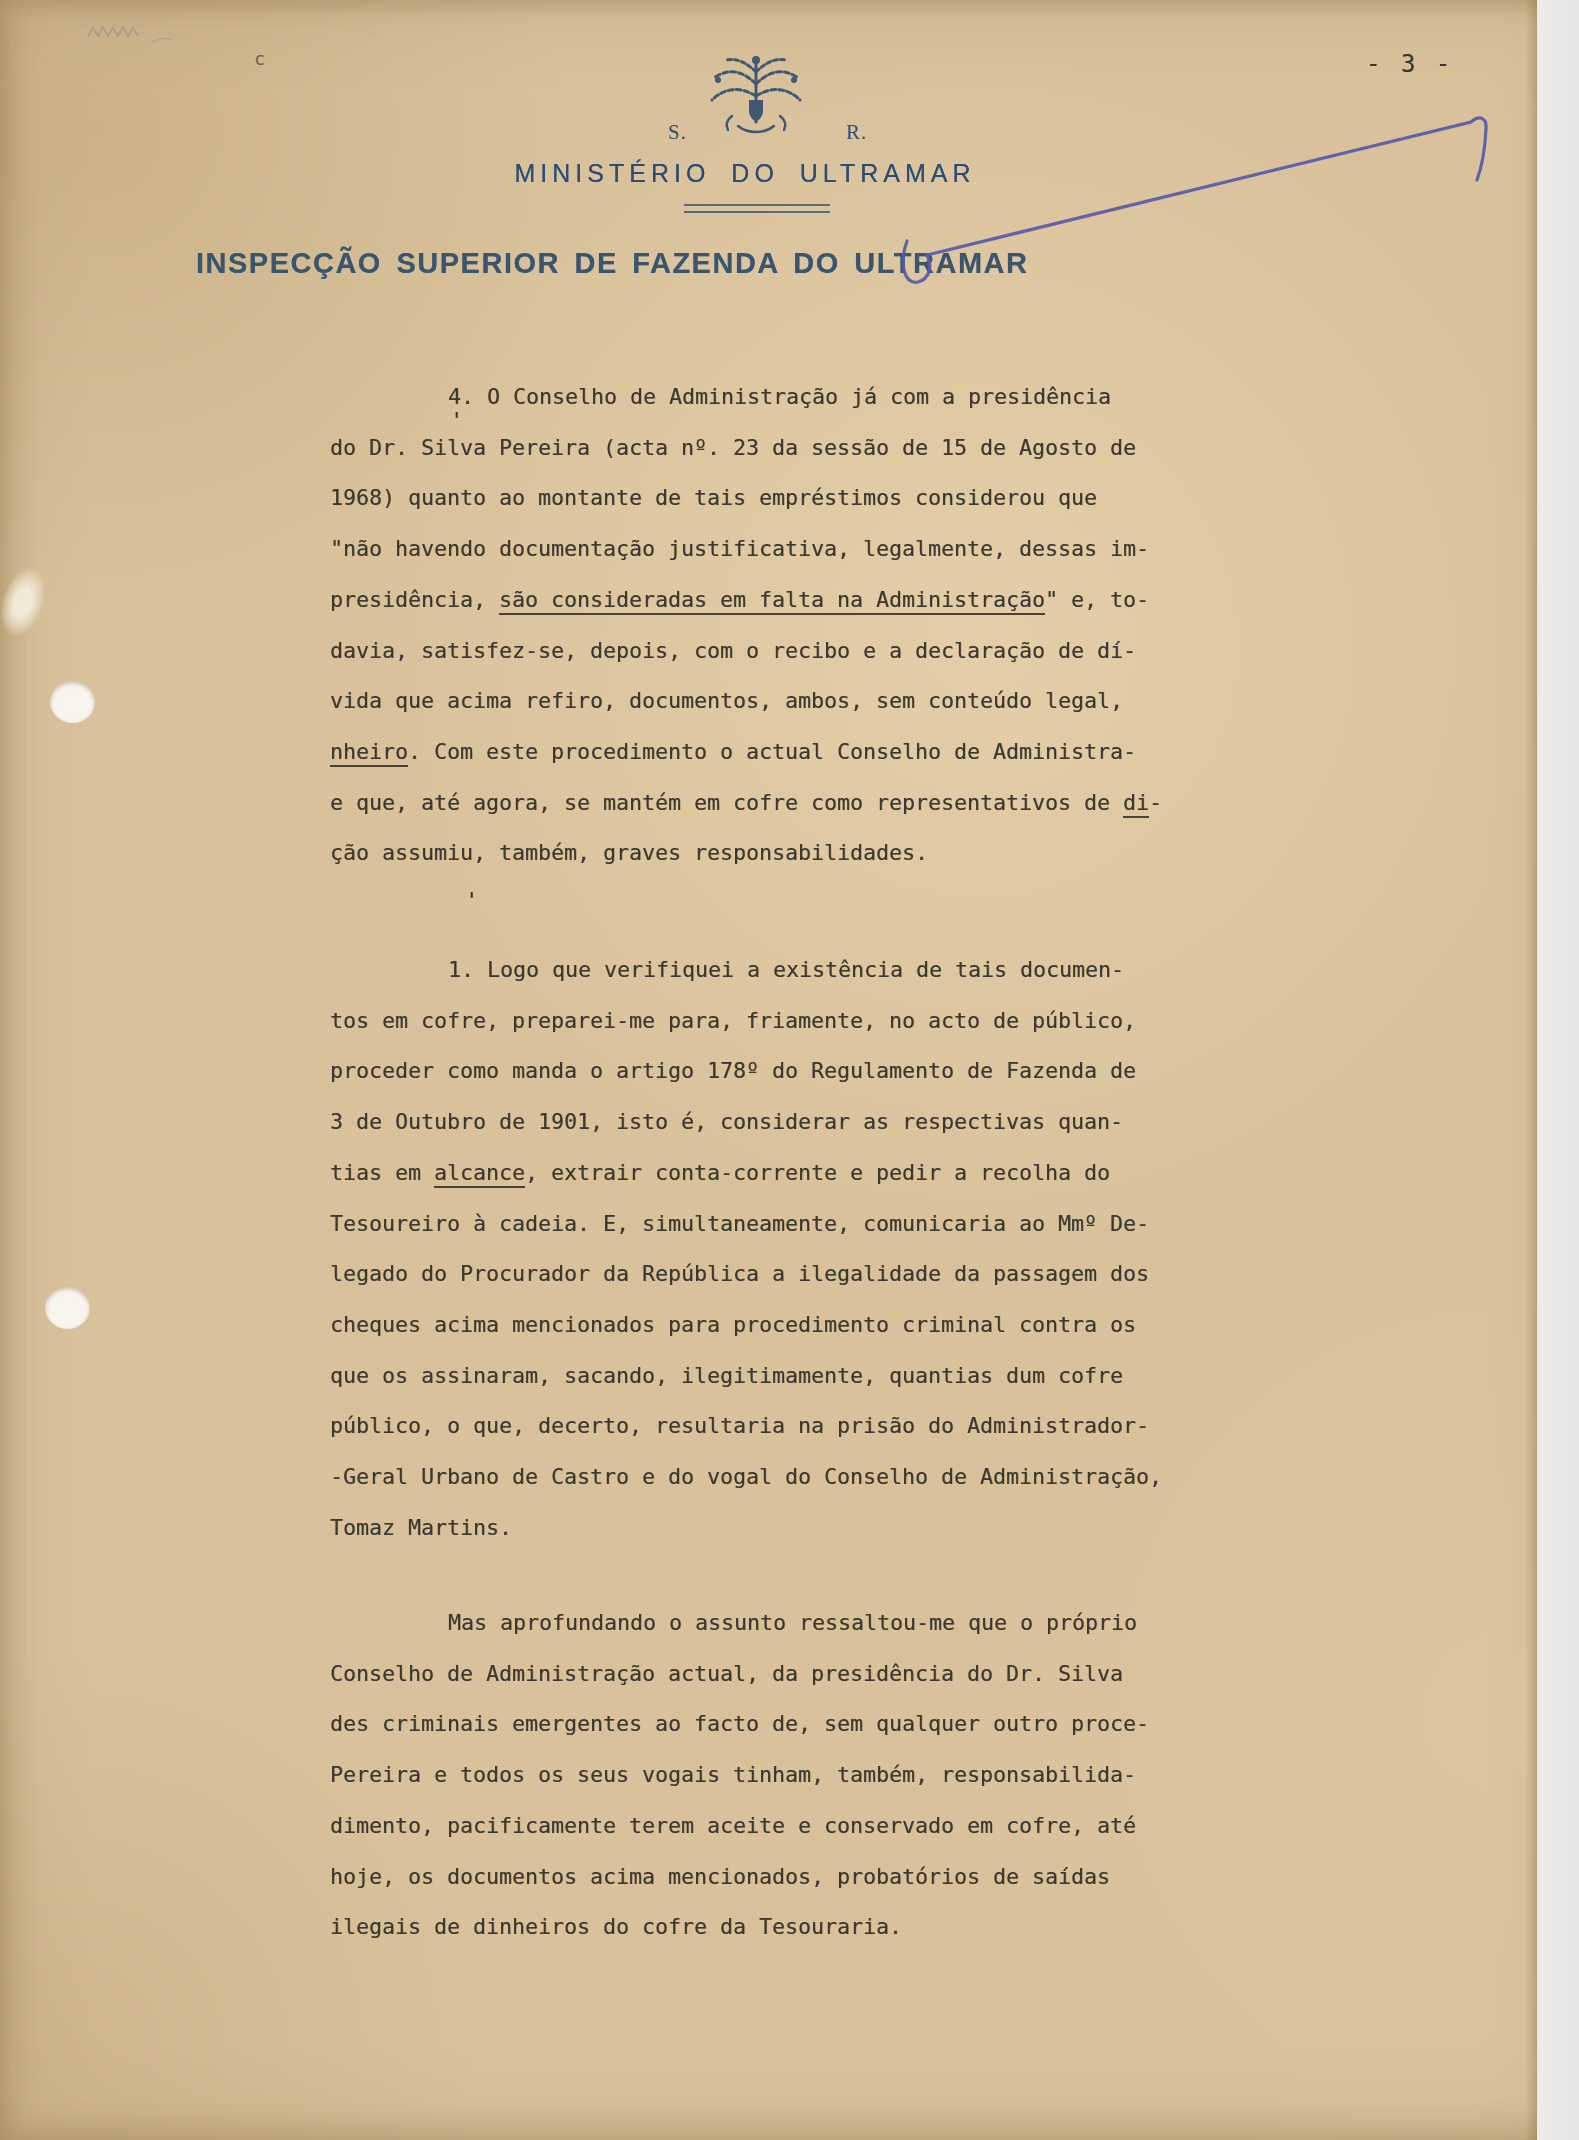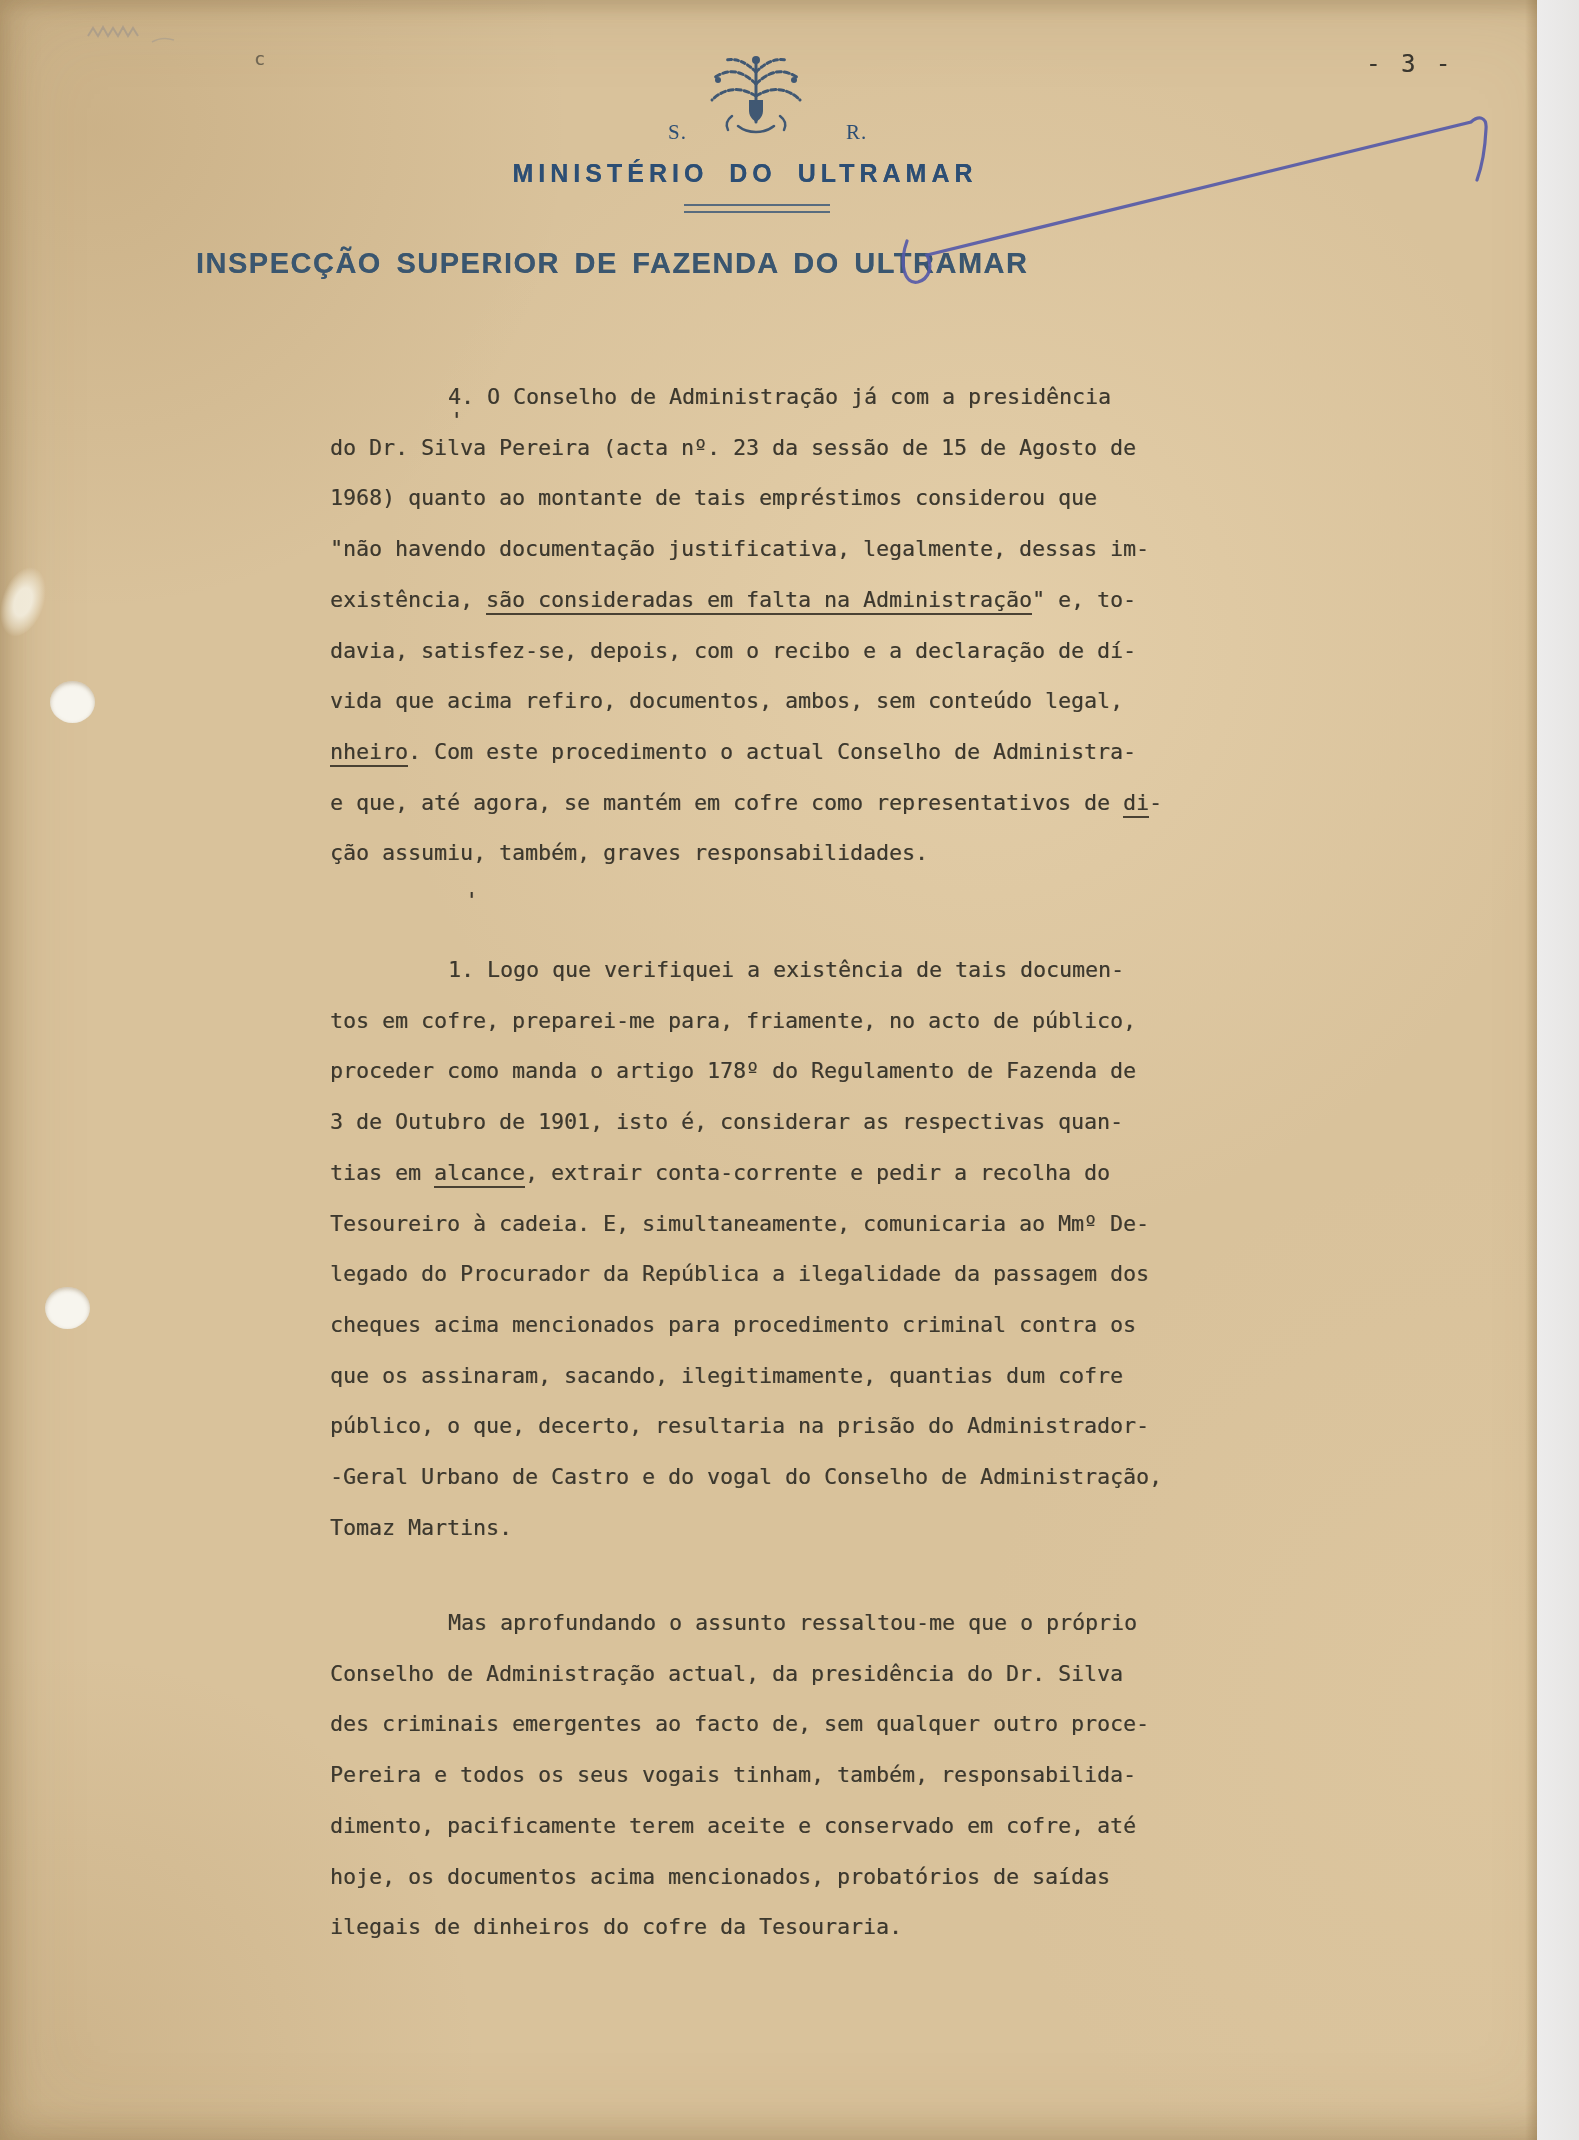--- a/index.html
+++ b/index.html
@@ -29,21 +29,21 @@
     position:absolute;top:0;bottom:0;right:42px;width:12px;
     background:linear-gradient(to right, rgba(130,100,55,0), rgba(130,100,55,.35));
   }
   
   .crest{position:absolute;left:695px;top:50px;width:122px;height:94px;opacity:.88;}
   .sr{position:absolute;top:120px;font-family:"Liberation Serif",serif;font-size:21px;
       color:#2c4e74;letter-spacing:1px;}
   .sr.s{left:668px;} .sr.r{left:846px;}
   .ministry{
     position:absolute;left:380px;top:159px;width:730px;text-align:center;
-    font-family:"Liberation Sans",sans-serif;font-weight:bold;font-size:25px;
+    font-family:"Liberation Sans",sans-serif;font-weight:normal;font-size:25px;
     letter-spacing:5px;word-spacing:9px;color:#2c4e74;
     text-shadow:0 0 .6px rgba(44,78,116,.8);
   }
   .rule-double{
     position:absolute;left:684px;top:204px;width:146px;height:5px;
     border-top:2px solid rgba(44,78,116,.75);
     border-bottom:2px solid rgba(44,78,116,.75);
   }
   .inspection{
     position:absolute;left:196px;top:247px;
@@ -126,21 +126,21 @@
   <div class="inspection">INSPECÇÃO SUPERIOR DE FAZENDA DO ULTRAMAR</div>
 
   <div class="pagenum">- 3 -</div>
 
   <div class="body-text">
       <div class="para para-0">
         <div class="line indent"><span>4. O Conselho de Administração já com a presidência</span></div>
         <div class="line"><span>do Dr. Silva Pereira (acta nº. 23 da sessão de 15 de Agosto de</span></div>
         <div class="line"><span>1968) quanto ao montante de tais empréstimos considerou que</span></div>
         <div class="line"><span>"não havendo documentação justificativa, legalmente, dessas im-</span></div>
-        <div class="line"><span>existência, </span><span class="u">são consideradas em falta na Administração</span><span>" e, to-</span></div>
+        <div class="line"><span>presidência, </span><span class="u">são consideradas em falta na Administração</span><span>" e, to-</span></div>
         <div class="line"><span>davia, satisfez-se, depois, com o recibo e a declaração de dí-</span></div>
         <div class="line"><span>vida que acima refiro, documentos, ambos, sem conteúdo legal,</span></div>
         <div class="line"><span class="u">nheiro</span><span>. Com este procedimento o actual Conselho de Administra-</span></div>
         <div class="line"><span>e que, até agora, se mantém em cofre como representativos de </span><span class="u">di</span><span>-</span></div>
         <div class="line"><span>ção assumiu, também, graves responsabilidades.</span></div>
       </div>
       <div class="para para-1">
         <div class="line indent"><span>1. Logo que verifiquei a existência de tais documen-</span></div>
         <div class="line"><span>tos em cofre, preparei-me para, friamente, no acto de público,</span></div>
         <div class="line"><span>proceder como manda o artigo 178º do Regulamento de Fazenda de</span></div>

